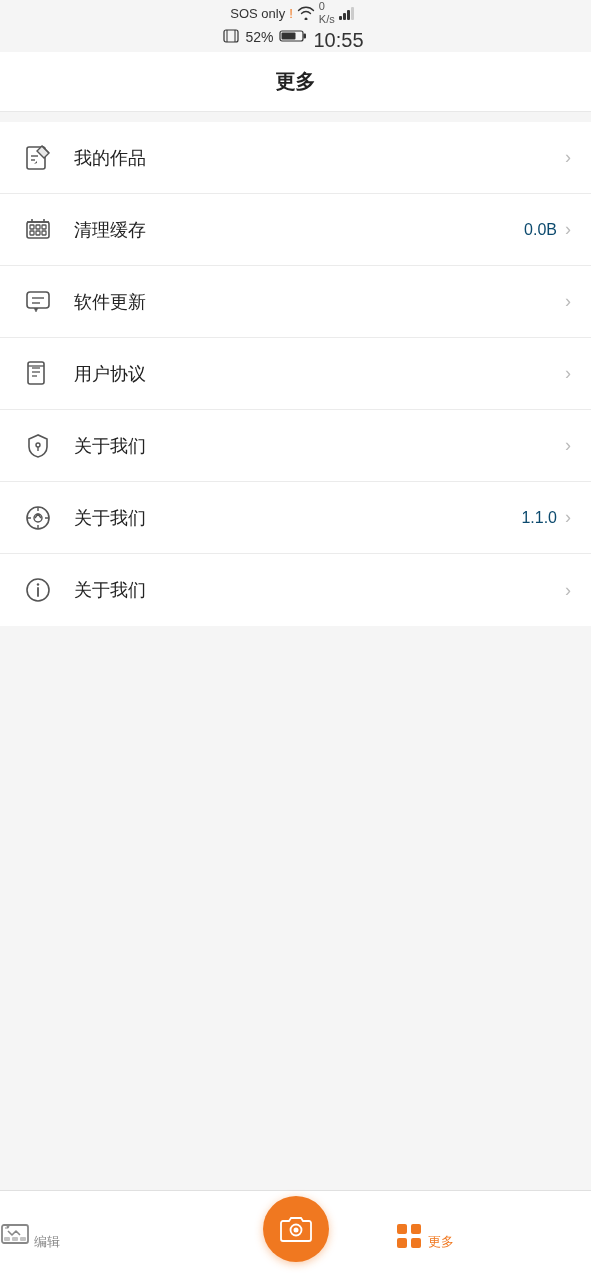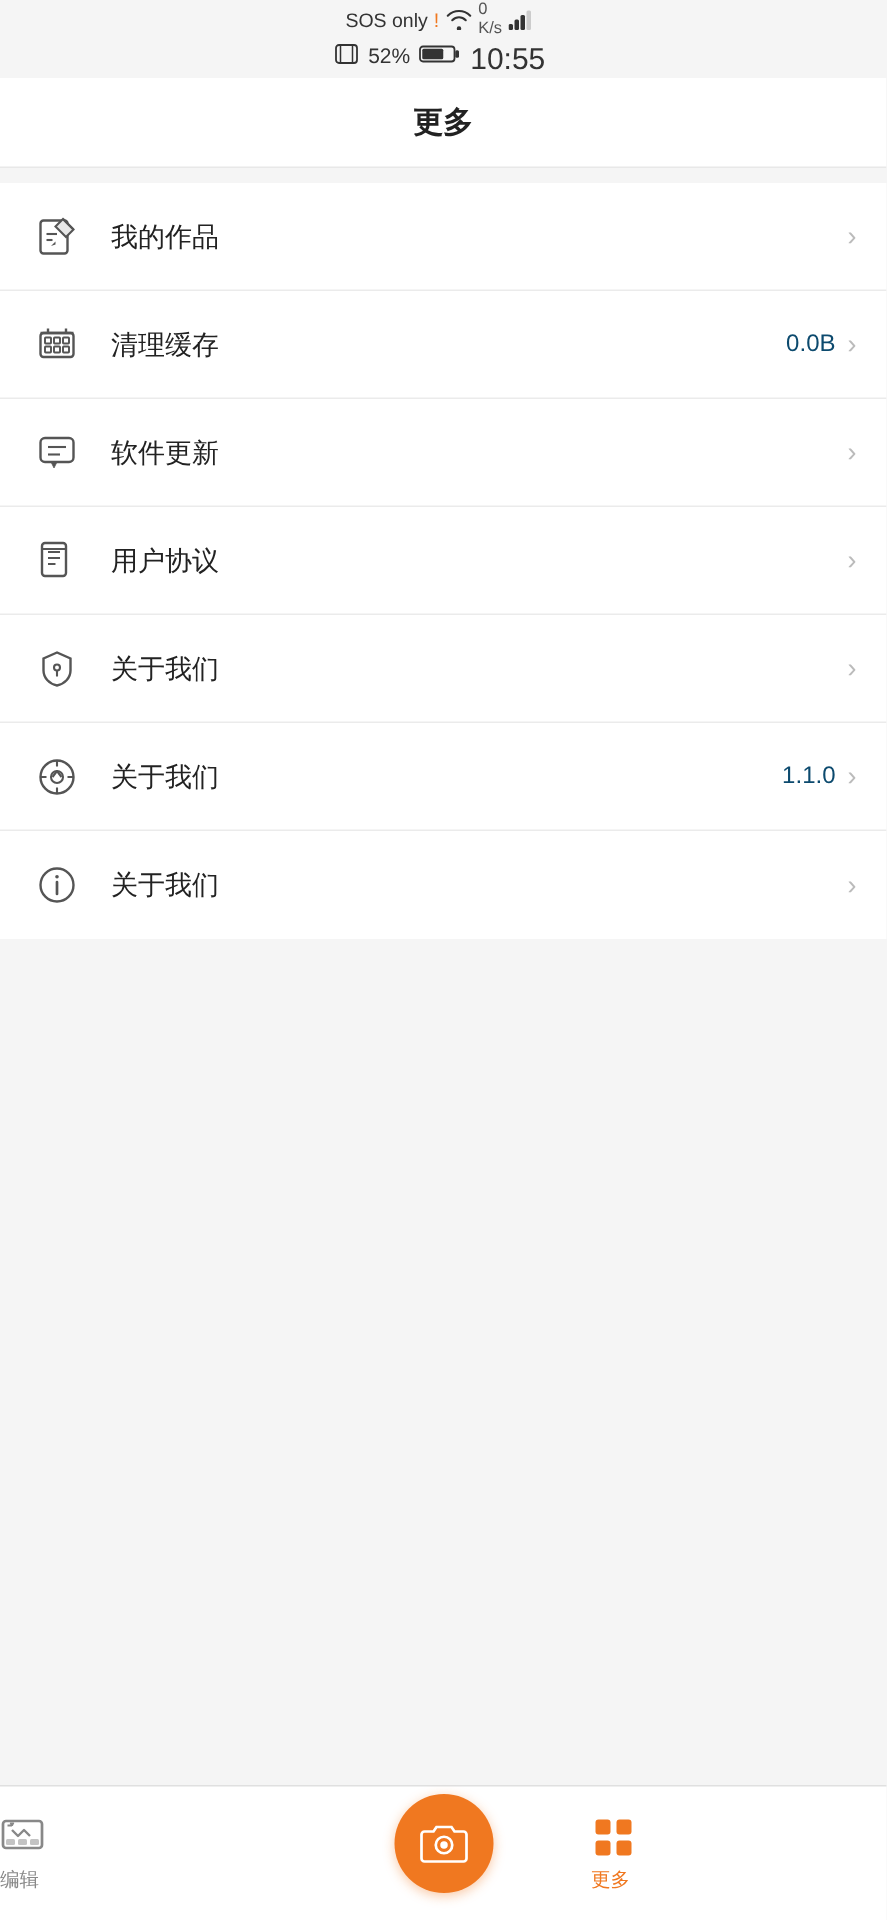--- a/index.html
+++ b/index.html
@@ -106,22 +106,22 @@
       width: 591px;
       height: 90px;
       background: #fff;
       border-top: 1px solid #e0e0e0;
       display: flex;
       align-items: center;
       justify-content: space-around;
     }
     .nav-item {
       display: flex;
-      flex-direction: column;
-      align-items: flex-start;
+      flex-direction: row;
+      align-items: flex-end;
       gap: 4px;
       cursor: pointer;
       flex: 1;
     }
     .nav-item.active .nav-label {
       color: #f07820;
     }
     .nav-label {
       font-size: 13px;
       color: #888;

